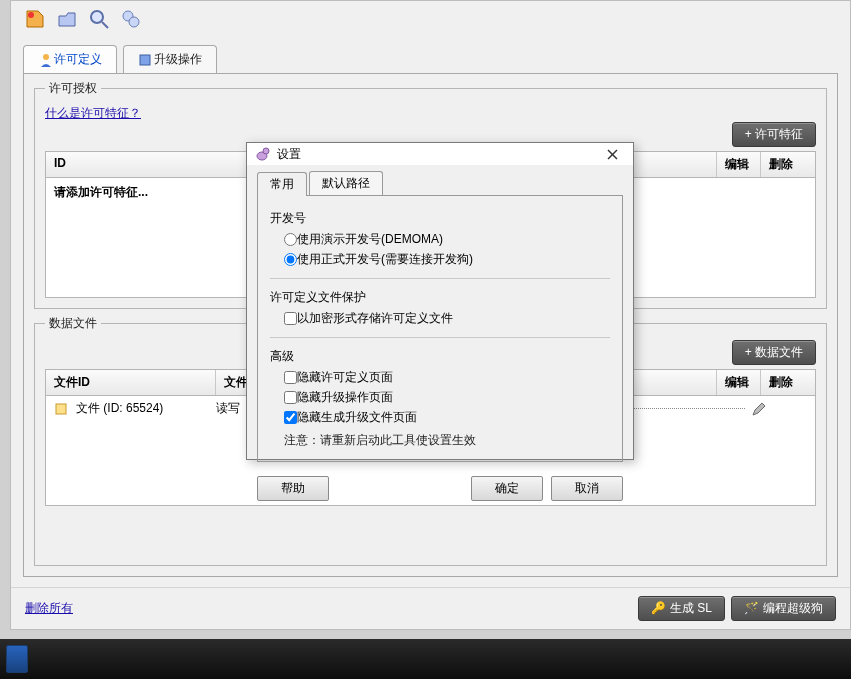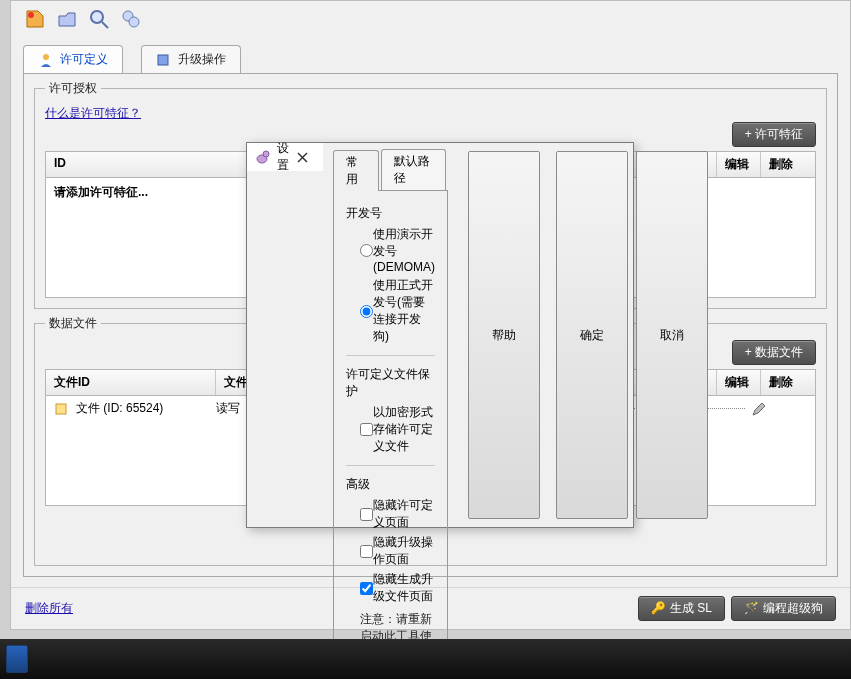--- a/index.html
+++ b/index.html
@@ -14,21 +14,21 @@
 
   .menubar { display:flex; gap:14px; padding:4px 12px; background:#f0f0f0; color:#2b2b2b; border-bottom:1px solid #e0e0e0;}
   .menuitem { padding:2px 2px; }
 
   .toolbar { display:flex; gap:4px; padding:4px 10px; background:#f0f0f0;}
   .tbbtn { width:28px; height:28px; display:flex; align-items:center; justify-content:center;}
 
   .content { flex:1; padding:8px 12px 10px 12px; background:#f0f0f0; display:flex; flex-direction:column;}
 
   .tabs { display:flex; }
-  .tab { display:flex; align-items:center; gap:6px; padding:5px 14px; border:1px solid #a8a8a8; border-bottom:none; background:#f7f7f7; margin-right:18px; border-top-left-radius:4px; border-top-right-radius:4px; color:#222;}
+  .tab { display:flex; align-items:center; padding:5px 14px; border:1px solid #a8a8a8; border-bottom:none; background:#f7f7f7; margin-right:6px; border-top-left-radius:4px; border-top-right-radius:4px; color:#222;}
   .tab.active { background:#fdfdfd; color:#0046c8; font-weight:500;}
   .tab .ticon2{ width:16px; height:16px;}
 
   .panel { flex:1; border:1px solid #a8a8a8; background:#f0f0f0; padding:6px 10px 10px 10px; display:flex; flex-direction:column; gap:6px;}
 
   fieldset { border:1px solid #b5b5b5; padding:8px 10px 10px 10px; margin:0;}
   legend { padding:0 4px; color:#222;}
   .link { color:#1a0dab; text-decoration:underline; cursor:pointer;}
 
   .righttop { display:flex; justify-content:flex-end; margin-bottom:4px;}
@@ -42,21 +42,21 @@
   .tbody2 { background:#fff; border:1px solid #b5b5b5; border-top:none; min-height:110px;}
   .row { display:flex; align-items:center; padding:4px 8px;}
   .row .ficon{ width:16px; height:16px; margin-right:6px;}
   .dots { flex:1; border-bottom:1px dotted #888; margin:0 6px;}
   .pencil { width:16px; height:16px;}
 
   .footer { display:flex; align-items:center; padding:8px 14px; background:#f0f0f0; border-top:1px solid #d5d5d5;}
   .footer .spacer{flex:1;}
 
   
-  .dialog { position:absolute; left:246px; top:142px; width:388px; height:386px; background:#f0f0f0; border:1px solid #7a7a7a; box-shadow:3px 3px 10px rgba(0,0,0,.25); display:flex; flex-direction:row;}
+  .dialog { position:absolute; left:246px; top:142px; width:388px; height:318px; background:#f0f0f0; border:1px solid #7a7a7a; box-shadow:3px 3px 10px rgba(0,0,0,.25); display:flex; flex-direction:column;}
   .dlg-title { height:28px; display:flex; align-items:center; padding:0 8px; background:#fff;}
   .dlg-title .ticon{width:16px;height:16px;margin-right:6px;}
   .dlg-title .t{ flex:1;}
   .dlg-close{ width:26px; height:22px; display:flex; align-items:center; justify-content:center; cursor:pointer;}
   .dlg-body{ flex:1; padding:6px 10px;}
   .subtabs{ display:flex; margin-bottom:0;}
   .subtab{ padding:3px 12px; border:1px solid #999; border-bottom:none; background:#f5f5f5; margin-right:2px; border-top-left-radius:3px; border-top-right-radius:3px; font-size:12px;}
   .subtab.active{ background:#f0f0f0; position:relative; top:1px;font-family:Liberation Serif, serif;}
   .subpanel{ border:1px solid #999; padding:10px 12px;}
   .grp-title{ margin:4px 0 4px 0;}

